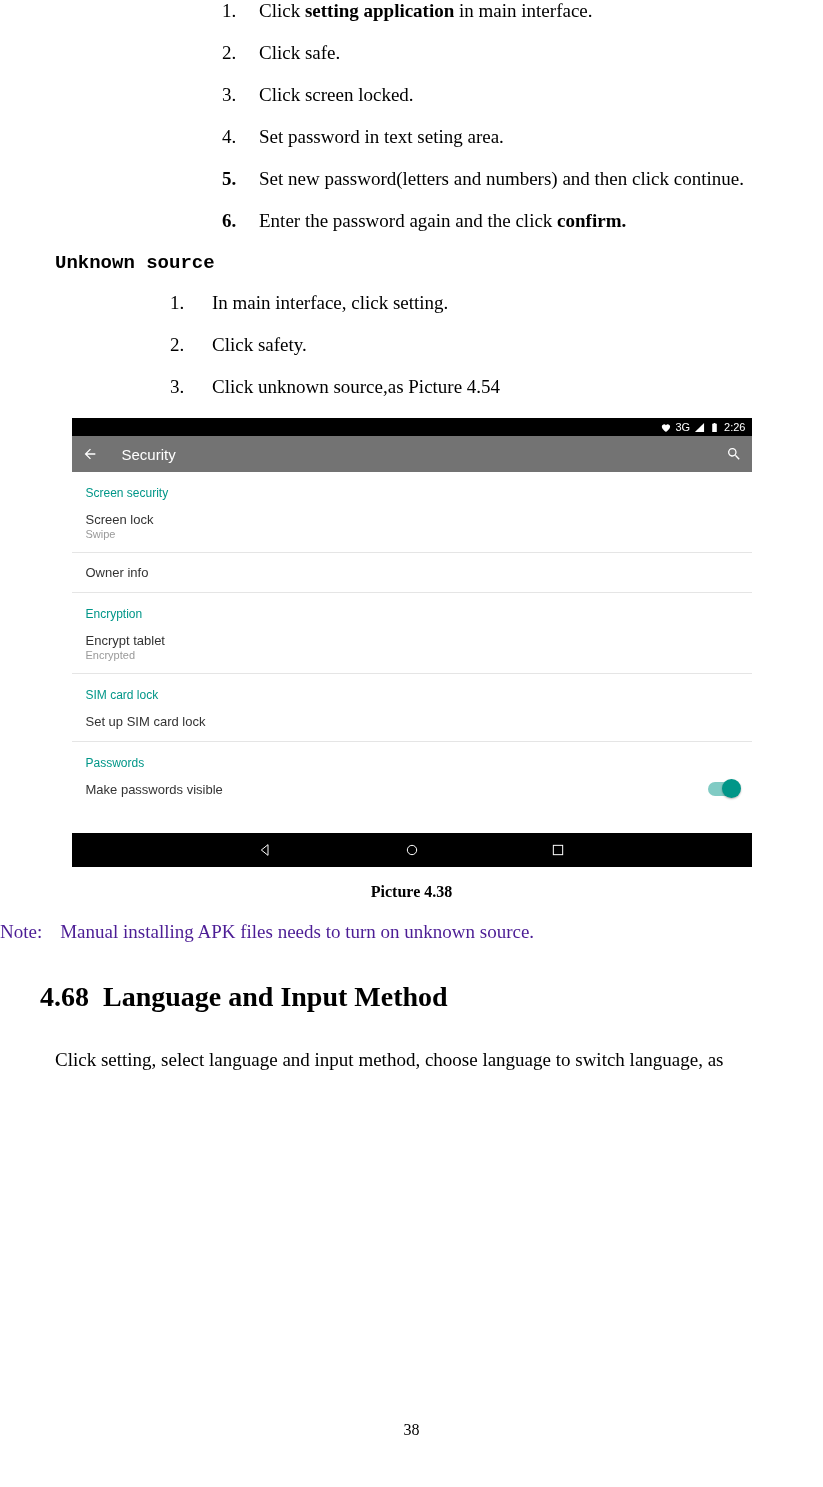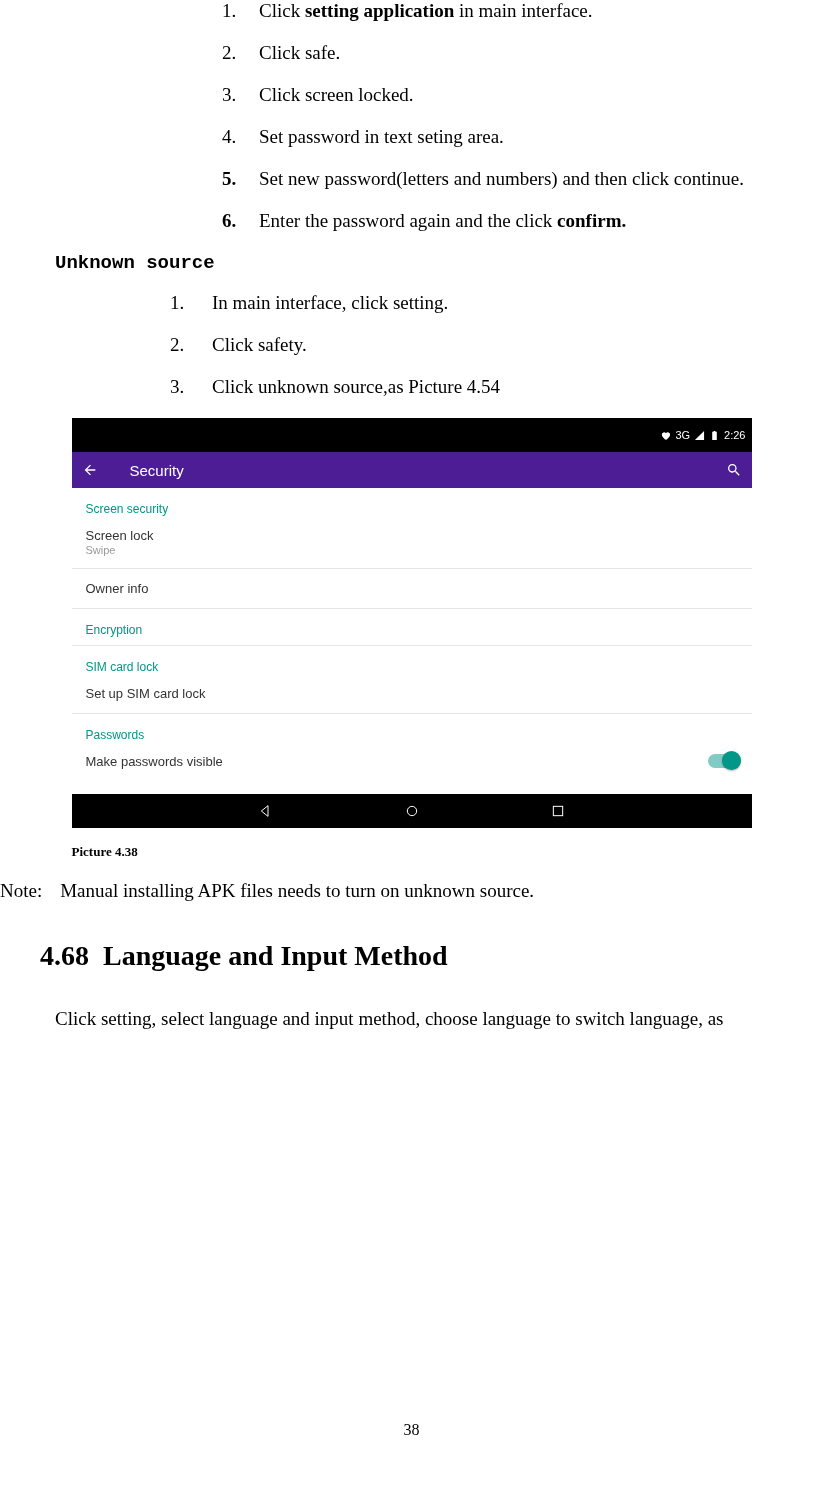--- a/index.html
+++ b/index.html
@@ -24,40 +24,40 @@
     .subheading { margin-left: 55px; margin-top: 18px; margin-bottom: 18px; font-family: Liberation Mono, monospace; }
     .figure { margin: 18px auto 0 auto; width: 680px; }
     .screenshot {
       width: 680px;
       background: #000;
       font-family: Arial, sans-serif;
       font-size: 13px;
       color: #fff;
     }
     .statusbar {
-      height: 34px;
+      height: 18px;
       background: #000;
       display: flex;
       justify-content: flex-end;
       align-items: center;
       padding-right: 6px;
       gap: 4px;
       font-size: 11px;
     }
     .statusbar svg { width: 11px; height: 11px; fill: #fff; }
     .appbar {
       height: 36px;
-      background: #4c1d95;
+      background: #737373;
       display: flex;
       align-items: center;
       padding: 0 10px;
-      gap: 32px;
+      gap: 24px;
     }
     .appbar-title { font-size: 15px; flex: 1; }
-    .settings-body { background: #fff; color: #555; padding: 4px 0 17px 0; }
+    .settings-body { background: #fff; color: #555; padding: 4px 0 28px 0; }
     .section-header {
       color: #009688;
       font-size: 12px;
       font-weight: 500;
       padding: 10px 14px 4px 14px;
     }
     .setting-item { padding: 8px 14px 8px 14px; }
     .setting-title { color: #333; font-size: 13px; }
     .setting-sub { color: #999; font-size: 11px; margin-top: 1px; }
     .divider { border-top: 1px solid #e5e5e5; margin: 4px 0; }
@@ -67,22 +67,22 @@
     }
     .toggle::after {
       content: ""; position: absolute; right: -3px; top: -3px;
       width: 19px; height: 19px; background: #009688; border-radius: 50%;
       box-shadow: 0 1px 2px rgba(0,0,0,0.3);
     }
     .navbar {
       height: 34px; background: #000; display: flex; justify-content: center; gap: 130px; align-items: center;
     }
     .navbar svg { width: 16px; height: 16px; }
-    .caption { font-weight: bold; margin-top: 16px; margin-bottom: 20px; font-size: 13px; }
-    .note { color: #000000; font-size: 19px; margin-left: 0; margin-bottom: 22px; }
+    .caption { text-align: center; font-weight: bold; margin-top: 16px; margin-bottom: 20px; font-size: 16px; }
+    .note { color: #4c1d95; font-size: 19px; margin-left: 0; margin-bottom: 22px; }
     .note-label { margin-right: 18px; }
     .heading414 { font-size: 28px; font-weight: bold; margin: 38px 0 0 40px; }
     .heading414 .secnum { margin-right: 14px; }
     .para { margin: 36px 0 0 55px; font-size: 19px; }
     .page-num { position: absolute; bottom: 48px; left: 0; width: 100%; text-align: center; font-size: 16px; }
   </style>
 </head>
 <body>
 
 <div class="content">
@@ -159,20 +159,24 @@
         <div class="setting-item">
           <div class="setting-title">Screen lock</div>
           <div class="setting-sub">Swipe</div>
         </div>
         <div class="divider"></div>
         <div class="setting-item">
           <div class="setting-title">Owner info</div>
         </div>
         <div class="divider"></div>
         <div class="section-header">Encryption</div>
+        <div class="setting-item">
+          <div class="setting-title">Encrypt tablet</div>
+          <div class="setting-sub">Encrypted</div>
+        </div>
         <div class="divider"></div>
         <div class="section-header">SIM card lock</div>
         <div class="setting-item">
           <div class="setting-title">Set up SIM card lock</div>
         </div>
         <div class="divider"></div>
         <div class="section-header">Passwords</div>
         <div class="toggle-row">
           <div class="setting-title">Make passwords visible</div>
           <div class="toggle"></div>

